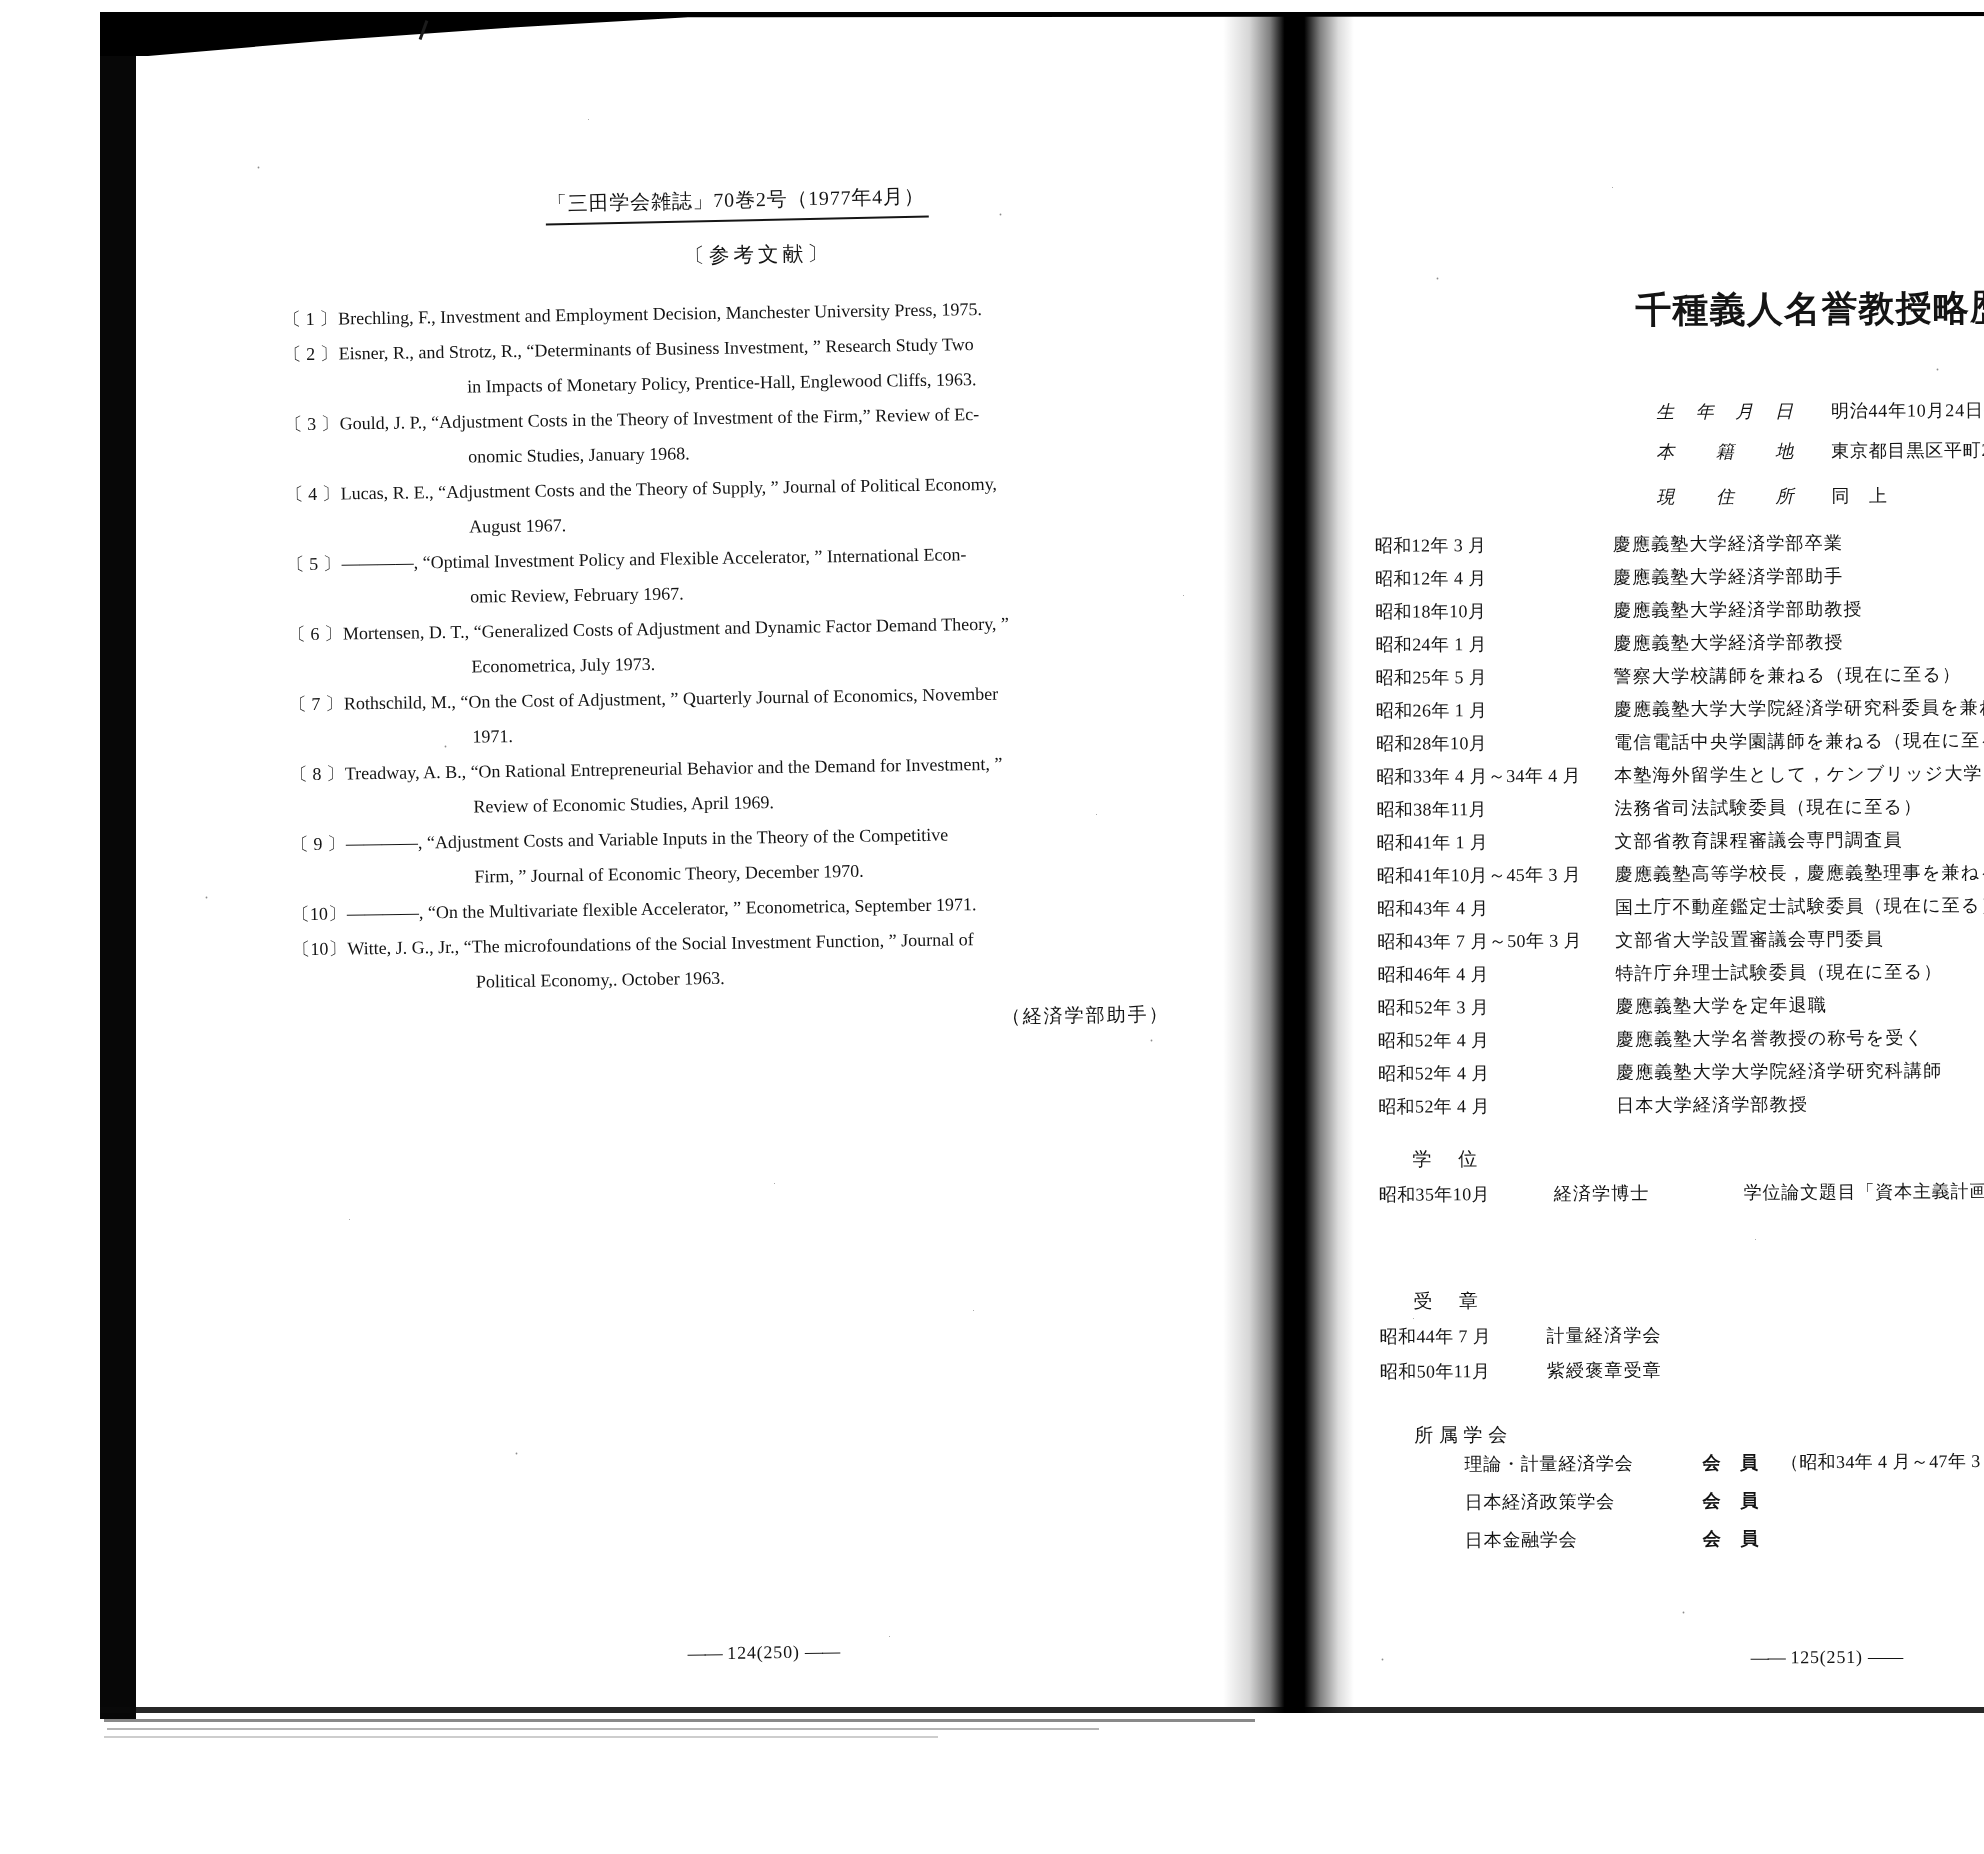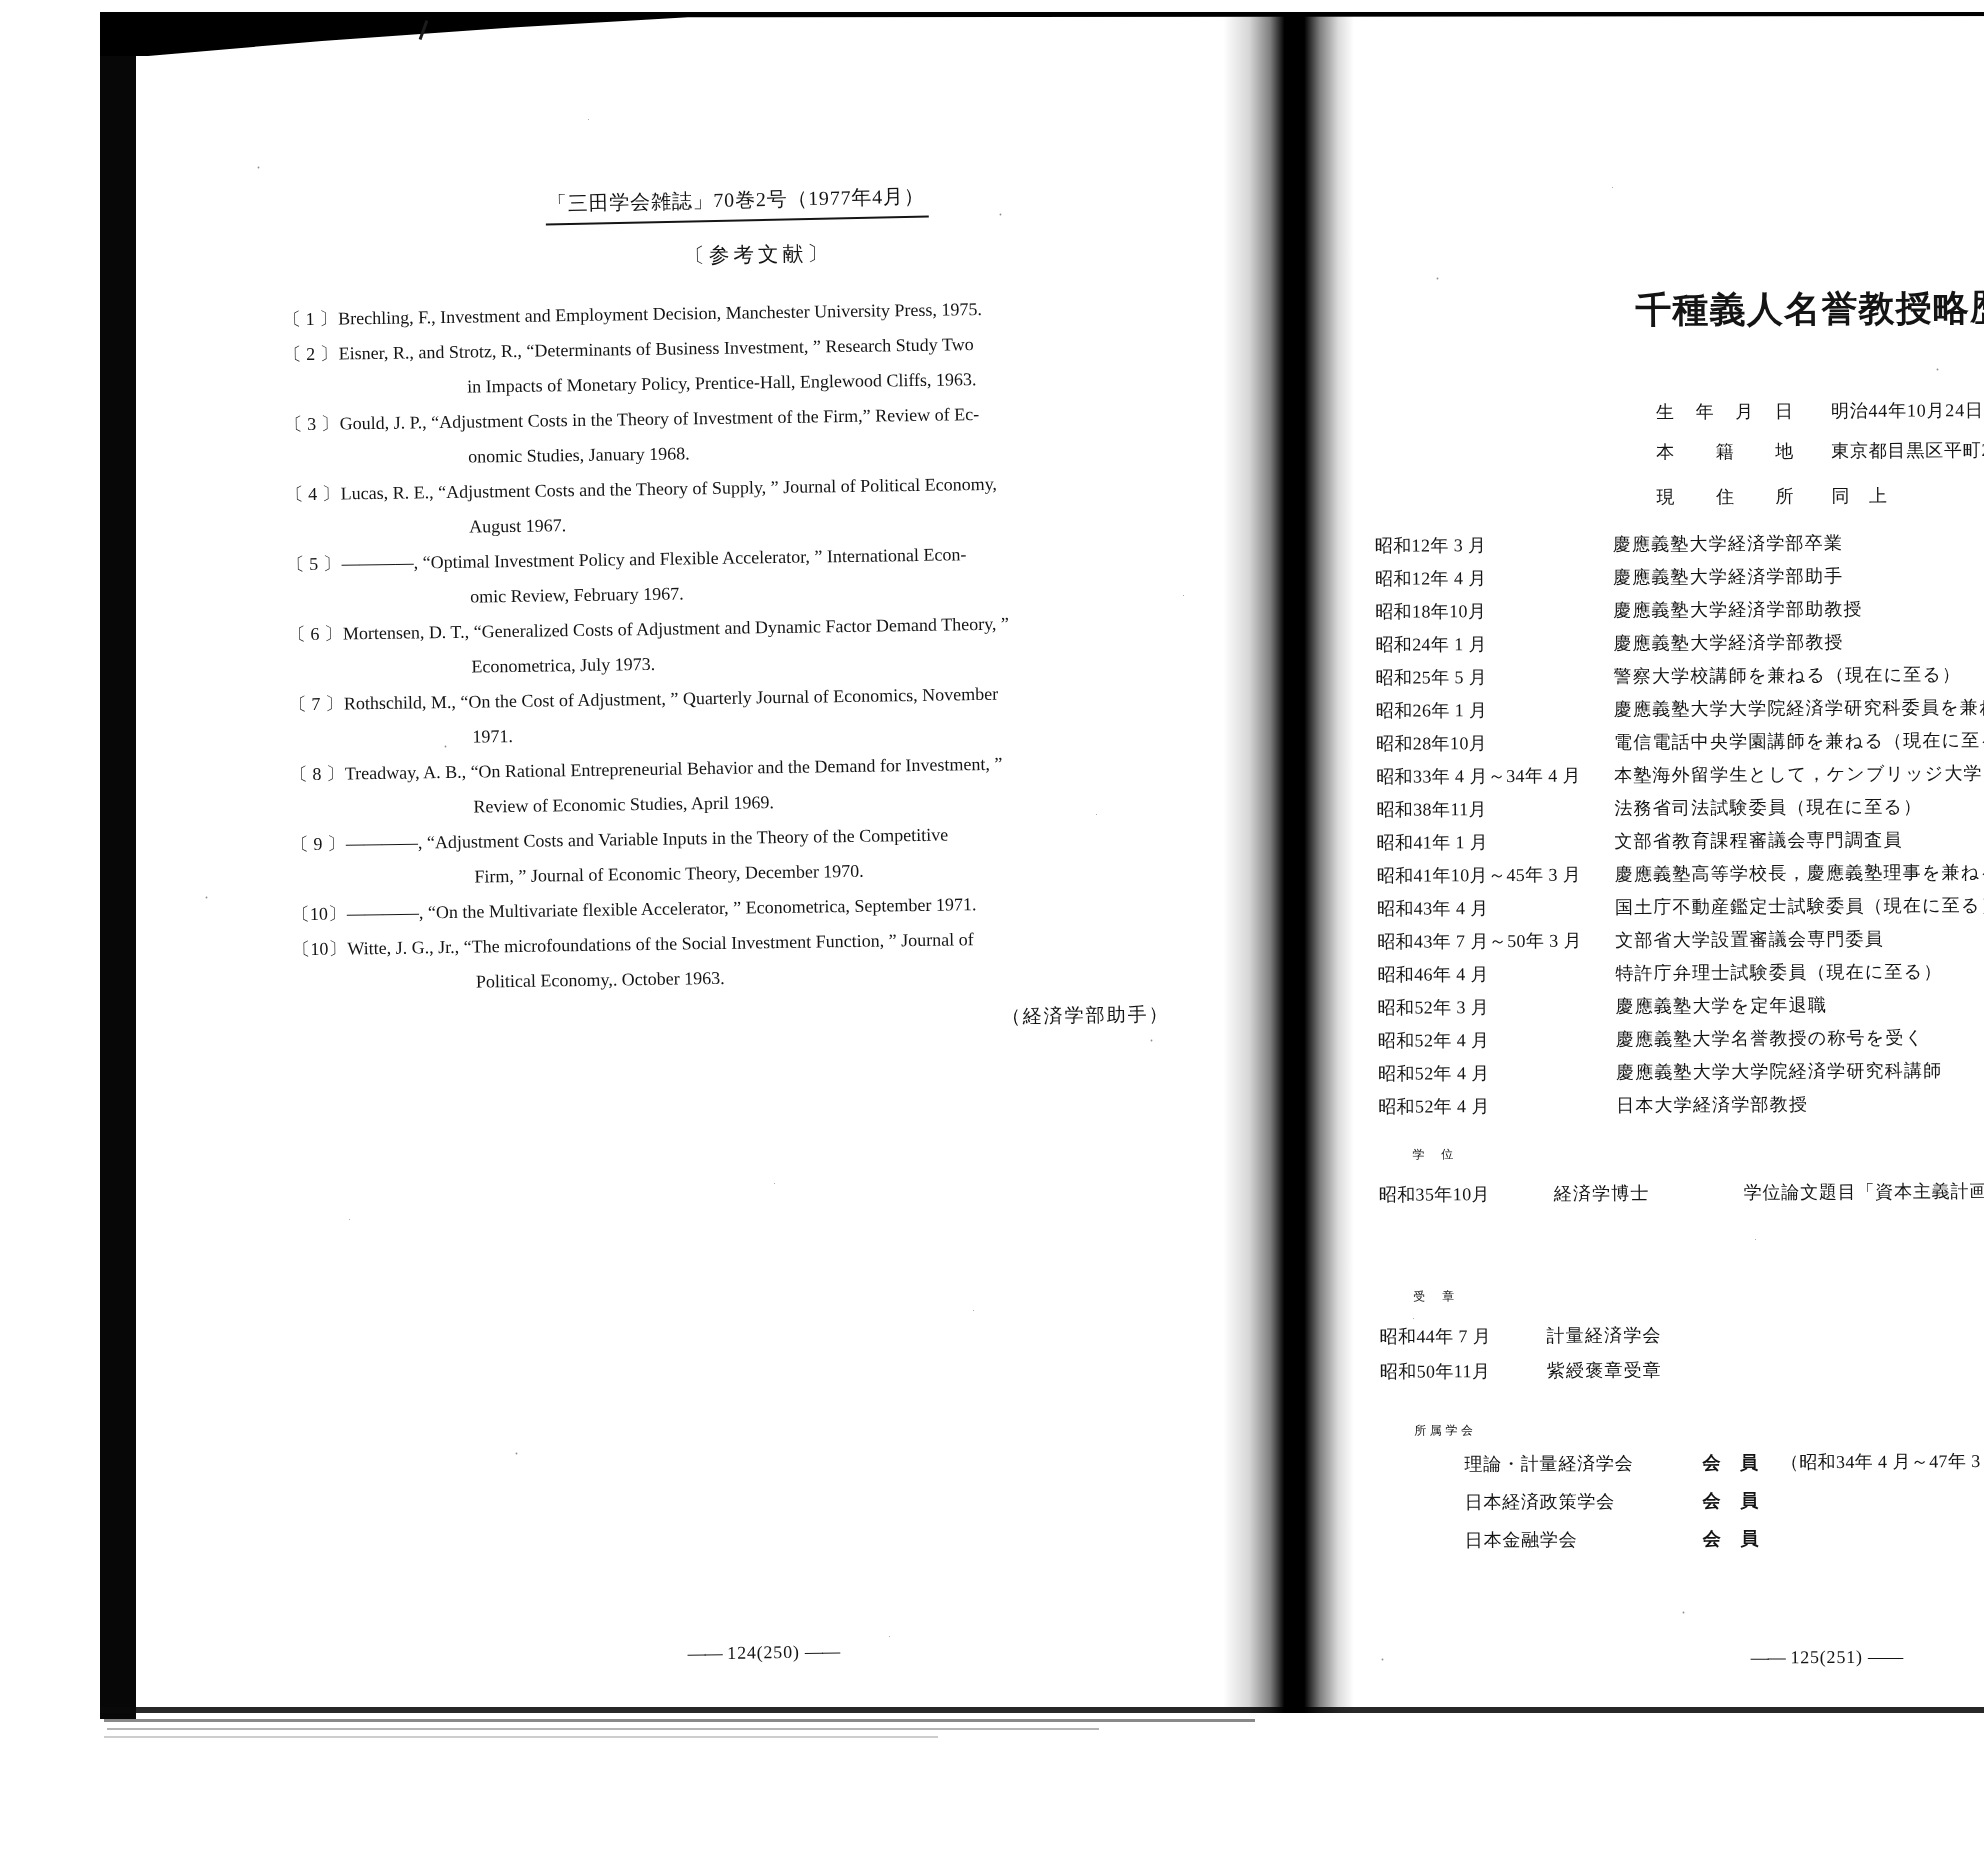--- a/index.html
+++ b/index.html
@@ -37,28 +37,28 @@
   #author-note{left:1000px;top:1008px;font-size:19px;letter-spacing:2px;white-space:nowrap;}
   .footer{font-size:18px;text-align:center;white-space:nowrap;letter-spacing:0.8px;}
   #footer-left{left:659px;top:1643px;width:187px;}
   .pg-paren{}
   .pg-dash{letter-spacing:-0.8px;}
   
   #page-right{left:1310px;top:0;width:1307px;height:1855px;transform:rotate(-0.35deg);transform-origin:516px 913px;}
   .rp{position:absolute;} 
   #cv-title{left:329px;top:285px;font-size:36px;letter-spacing:1.2px;white-space:nowrap;font-weight:bold;}
   .profile-row{position:absolute;white-space:nowrap;font-size:18px;}
-  .profile-label{display:inline-block;width:137px;text-align:justify;text-align-last:justify;vertical-align:top;}
+  .profile-label{display:inline-block;width:137px;text-align:justify;text-align-last:justify;vertical-align:top;font-style:italic;}
   .profile-value{position:absolute;left:175px;top:0;letter-spacing:0.8px;}
   #profile{left:349px;top:399px;width:873px;height:127px;}
   #career{left:67px;top:531px;width:1072px;font-size:18px;}
   .crow{position:relative;height:33px;white-space:nowrap;}
   .cdate{position:absolute;left:0;top:0;letter-spacing:0.4px;}
   .cdesc{position:absolute;left:238px;top:0;letter-spacing:1.2px;}
-  .sec-head{position:absolute;font-size:12px;white-space:nowrap;}
+  .sec-head{position:absolute;font-size:19px;white-space:nowrap;}
   .head-sp{letter-spacing:1.4em;}
   .head-sp2{letter-spacing:.3em;font-family:Liberation Serif, serif;}
   #degree-head{left:101px;top:1144px;}
   #degree-row{left:67px;top:1180px;width:1072px;height:33px;font-size:18px;white-space:nowrap;}
   #degree-row .cdeg{position:absolute;left:175px;top:0;letter-spacing:1.2px;}
   #degree-row .cthesis{position:absolute;left:365px;top:0;letter-spacing:0.8px;}
   #award-head{left:101px;top:1286px;}
   #awards{left:67px;top:1322px;width:953px;font-size:18px;}
   .arow{position:relative;height:35px;white-space:nowrap;}
   .adesc{position:absolute;left:167px;top:0;letter-spacing:1.2px;}

